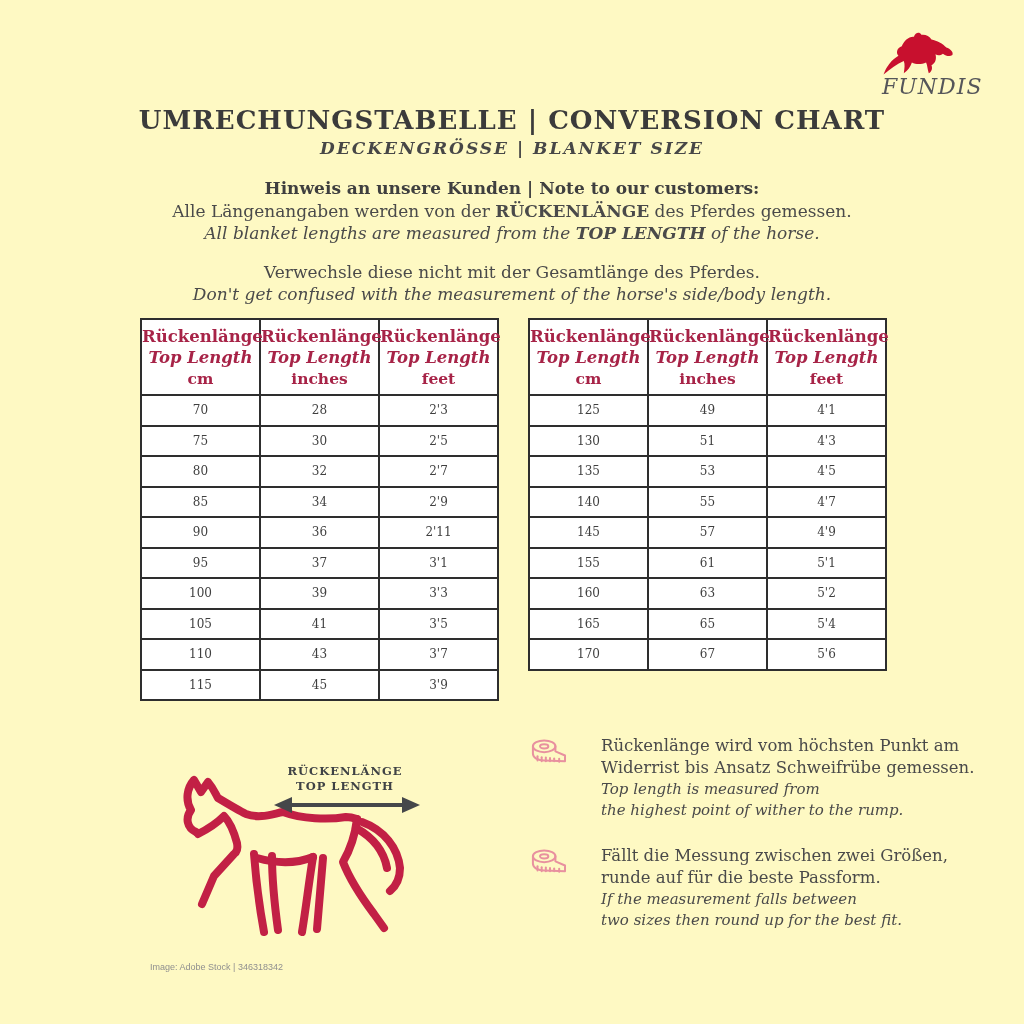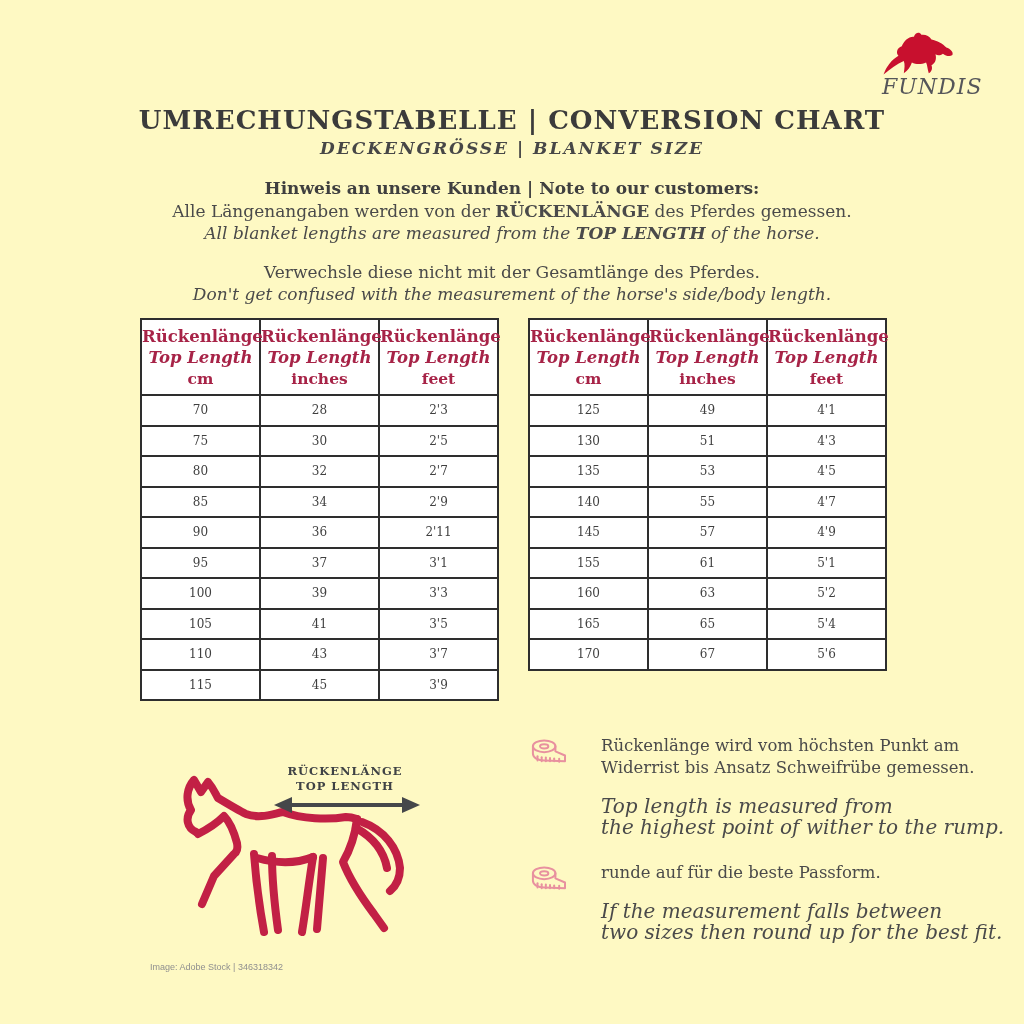--- a/index.html
+++ b/index.html
@@ -57,21 +57,21 @@
     font-size:11.5px;font-weight:bold;letter-spacing:1px;color:#3f4245;line-height:15px;
     white-space:nowrap;
   }
   .fig-arrow{position:absolute;left:122px;top:70px;width:150px;height:18px;}
   
   .tips{position:absolute;left:530px;top:735px;width:400px;}
   .tip{display:flex;margin-bottom:24px;gap:21px;}
   .tip-icon{flex:0 0 50px;padding-top:2px;}
   .tip-body{flex:1;}
   .tip-de{font-size:16.5px;line-height:22px;color:#4a4a4a;white-space:nowrap;}
-  .tip-en{font-size:20px;line-height:21px;font-style:italic;color:#4a4a4a;margin-top:17px;white-space:nowrap;}
+  .tip-en{font-size:15px;line-height:21px;font-style:italic;color:#4a4a4a;white-space:nowrap;}
   
   .credit{
     position:absolute;left:107px;top:962px;font-family:"Liberation Sans", sans-serif;
     font-size:9px;color:#8f8f8f;white-space:nowrap;padding-left:43px;
   }
 </style>
 </head>
 <body>
 
 <div class="page">
@@ -303,20 +303,21 @@
           <path d="M9 22 L9 27"></path>
             <path d="M14 23 L14 28"></path>
             <path d="M19 23.5 L19 28"></path>
           <path d="M24 24 L24 28"></path>
             <path d="M29 24.5 L29 28"></path>
             <path d="M35 25 L35 28.5"></path>
         </svg>
       </div>
       <div class="tip-body">
         <div class="tip-de">
+          <div>Fällt die Messung zwischen zwei Größen,</div>
           <div>runde auf für die beste Passform.</div>
         </div>
         <div class="tip-en">
           <div>If the measurement falls between</div>
           <div>two sizes then round up for the best fit.</div>
         </div>
       </div>
     </div>
 
   </div>

